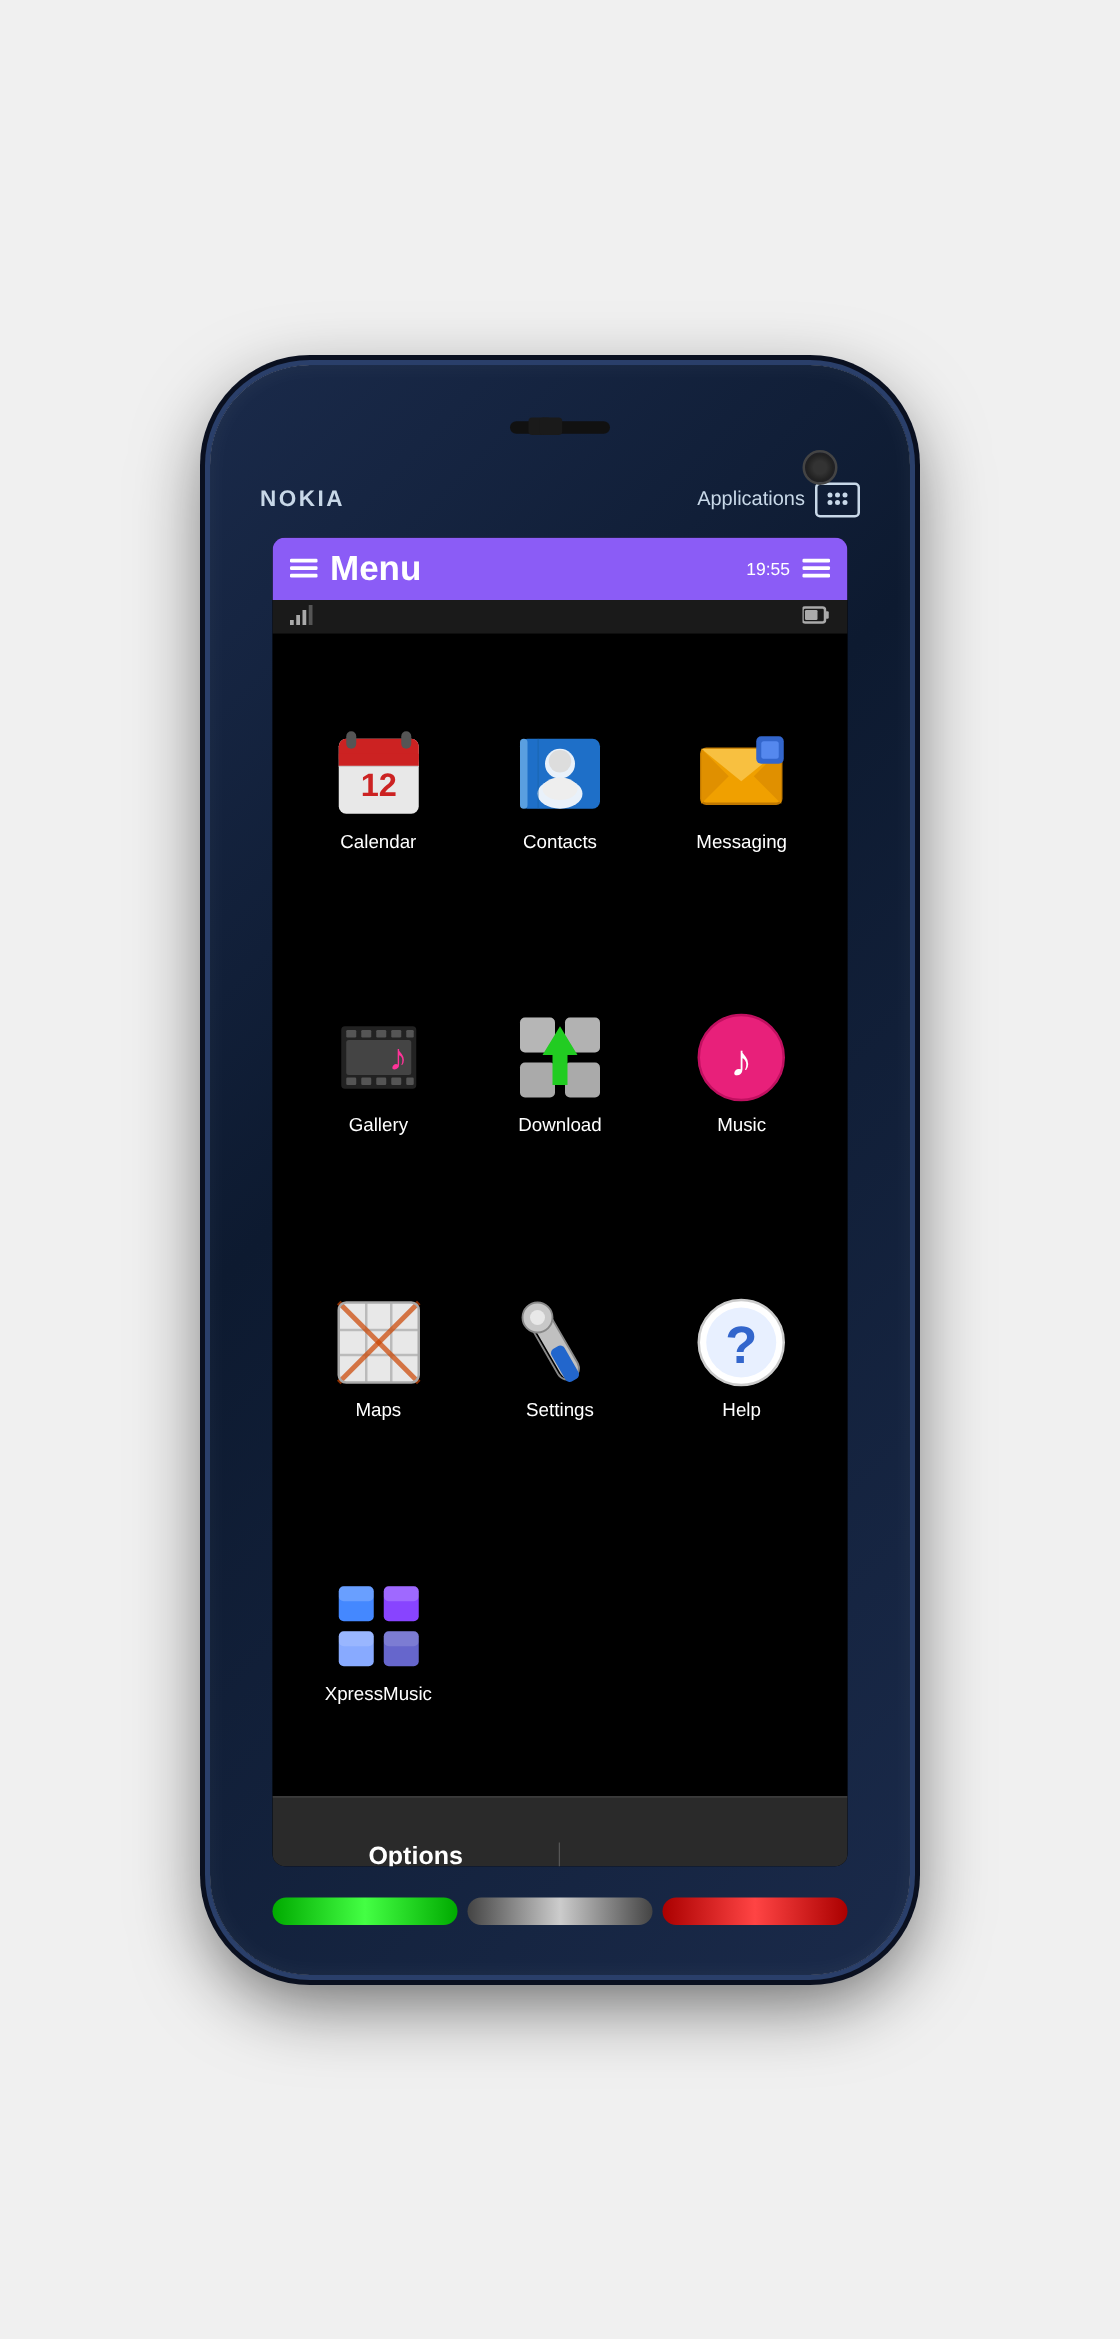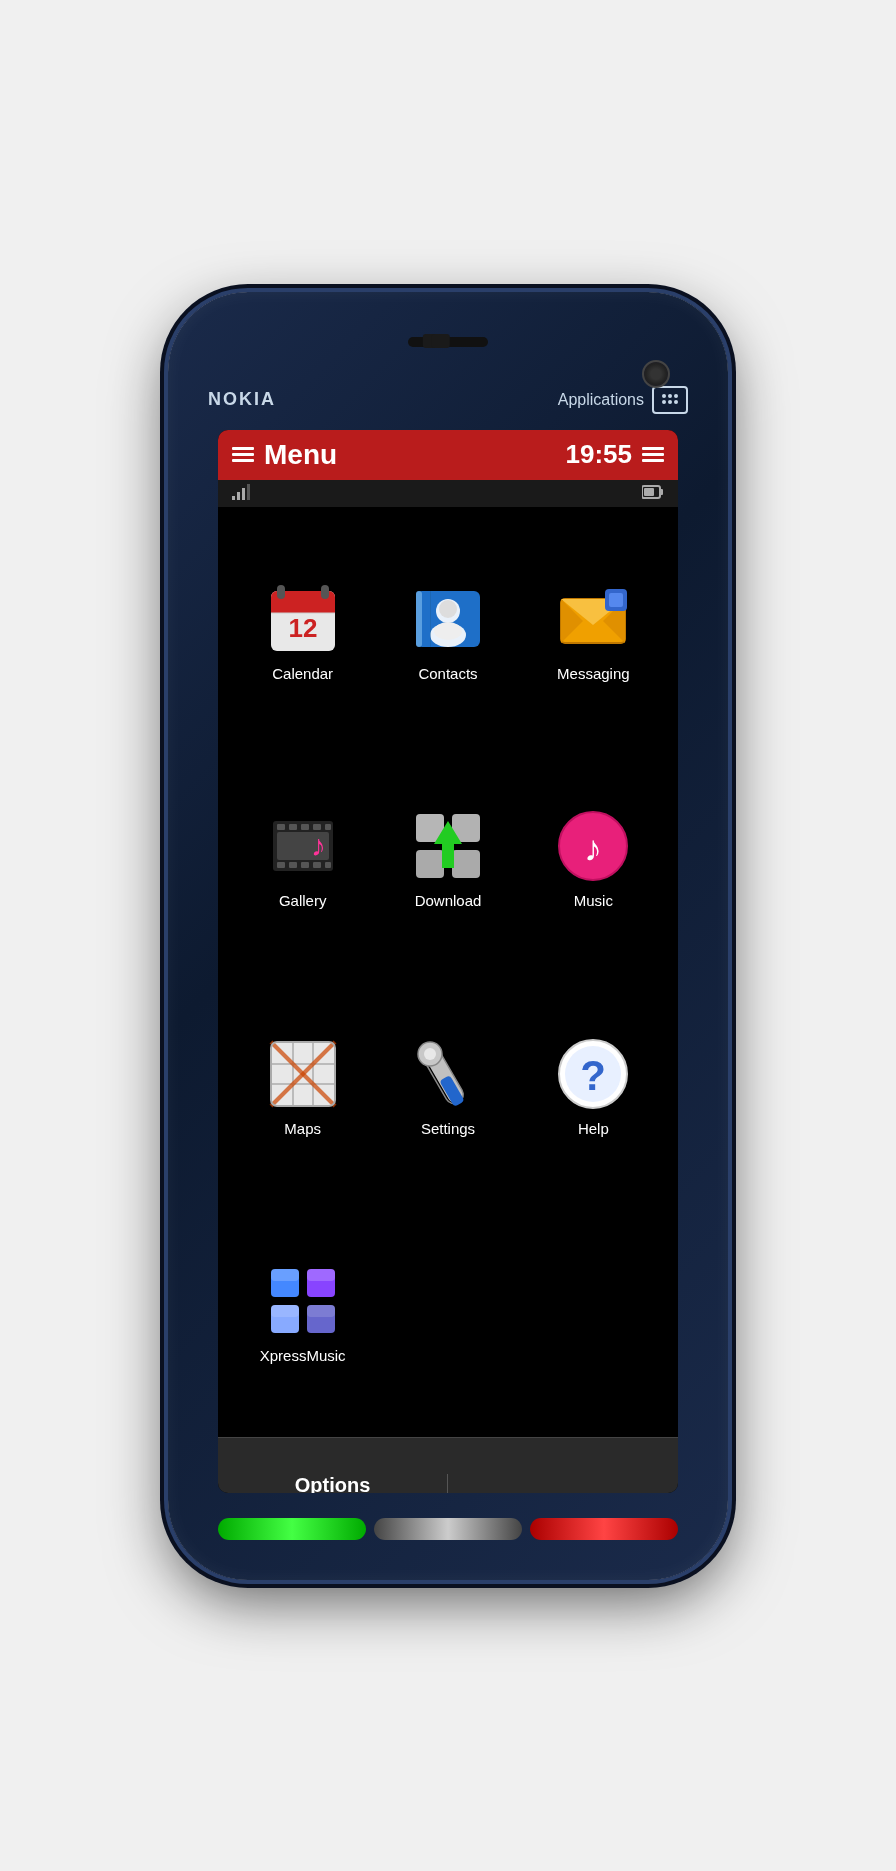--- a/index.html
+++ b/index.html
@@ -91,21 +91,21 @@
       border-radius: 10px;
       overflow: hidden;
       flex: 1;
       margin: 10px 0;
       display: flex;
       flex-direction: column;
     }
 
     
     .status-bar {
-      background: #b91c1c;
+      background: #8b5cf6;
       display: flex;
       align-items: center;
       justify-content: space-between;
       padding: 8px 14px;
       min-height: 50px;
     }
 
     .menu-icon-left {
       display: flex;
       flex-direction: column;
@@ -122,22 +122,22 @@
     .menu-title {
       color: white;
       font-size: 28px;
       font-weight: bold;
       flex: 1;
       padding-left: 10px;
     }
 
     .time-display {
       color: white;
-      font-size: 26px;
-      font-weight: bold;
+      font-size: 14px;
+      font-weight: normal;
     }
 
     .menu-icon-right {
       display: flex;
       flex-direction: column;
       gap: 3px;
       margin-left: 10px;
     }
 
     .sub-status {

